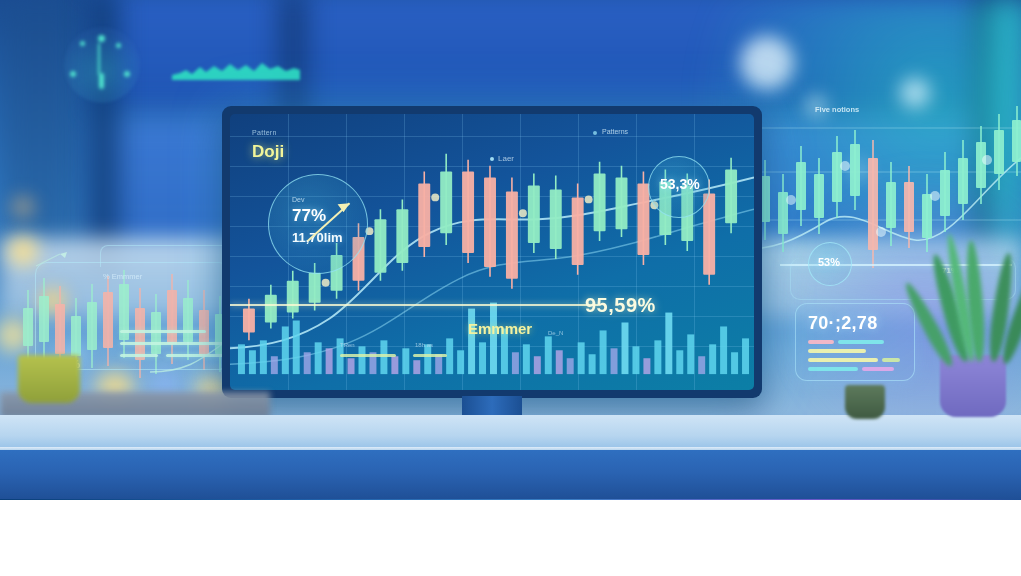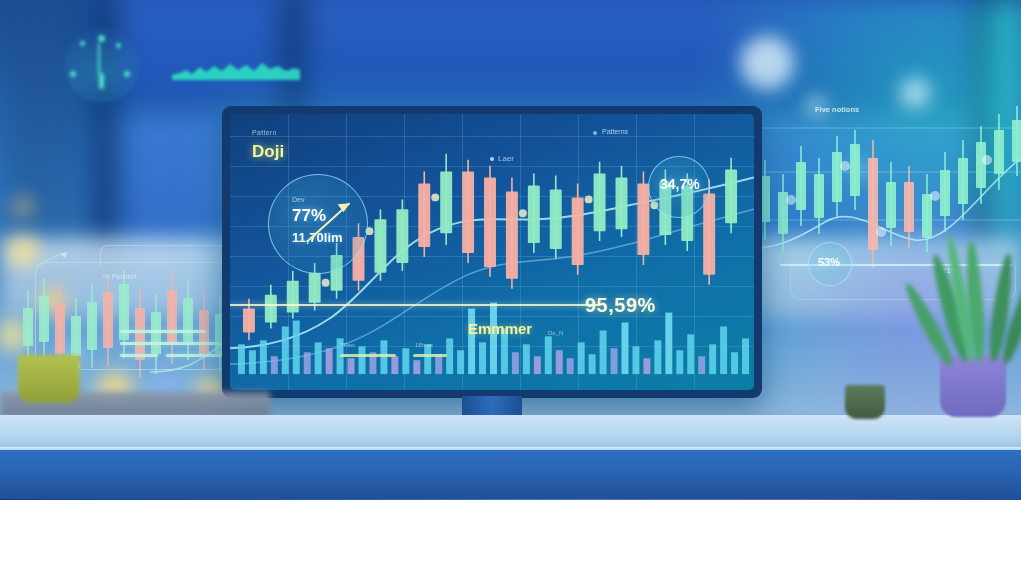--- a/index.html
+++ b/index.html
@@ -275,21 +275,21 @@
             <rect x="117" y="58" width="10" height="52" rx="1"></rect>
             <rect x="149" y="40" width="10" height="54" rx="1"></rect>
             <rect x="181" y="60" width="10" height="46" rx="1"></rect>
           </g>
         </g>
       </svg>
     </div>
 
     <div class="frame-left-top"></div>
     <div class="frame-left"></div>
-    <div class="lbl-perbert">% Perbert</div>
+    <div class="lbl-perbert">% Emmmer</div>
     <div class="lbl-20">20%</div>
     <div class="fl-line" style="left:120px; top:330px; width:86px;"></div>
     <div class="fl-line" style="left:120px; top:342px; width:106px;"></div>
     <div class="fl-line" style="left:120px; top:354px; width:38px;"></div>
     <div class="fl-line" style="left:166px; top:354px; width:60px;"></div>
     <svg class="overlay" style="left:0;top:0;width:1021px;height:500px;pointer-events:none;">
       <path d="M150 372 C 200 372, 210 348, 250 326" stroke="rgba(190,240,225,.75)" stroke-width="1.4" fill="none"></path>
       <path d="M36 266 L 60 254" stroke="rgba(190,240,225,.6)" stroke-width="1.3" fill="none"></path>
       <path d="M60 254 l 7 -2 l -2 6 z" fill="rgba(200,245,230,.8)"></path>
     </svg>
@@ -352,20 +352,30 @@
       </svg>
     </div>
     <div class="lbl-five">Five notions</div>
 
     <div class="frame-71"></div>
     <div class="line-53"></div>
     <div class="badge-53"></div>
     <div class="b53-txt">53%</div>
     <div class="lbl-71">71%</div>
 
+    <div class="hud hud-right">
+      <div class="hr-num">70·;2,78</div>
+      <div class="hr-bar" style="left:12px; top:36px; width:26px; background:#f0b8c8;"></div>
+      <div class="hr-bar" style="left:42px; top:36px; width:46px; background:#7fe4ea;"></div>
+      <div class="hr-bar" style="left:12px; top:45px; width:58px; background:#e9f0b0;"></div>
+      <div class="hr-bar" style="left:12px; top:54px; width:70px; background:#e9f0b0;"></div>
+      <div class="hr-bar" style="left:86px; top:54px; width:18px; background:#c9e6a8;"></div>
+      <div class="hr-bar" style="left:12px; top:63px; width:50px; background:#7fe4ea;"></div>
+      <div class="hr-bar" style="left:66px; top:63px; width:32px; background:#d9a8e8;"></div>
+    </div>
 
     <div class="monitor">
       <div class="screen">
 
         <div class="grid-h" style="top:22px;"></div>
           <div class="grid-h" style="top:52px;"></div>
         <div class="grid-h" style="top:82px;"></div>
           <div class="grid-h" style="top:112px;"></div>
         <div class="grid-h" style="top:142px;"></div>
           <div class="grid-h" style="top:172px;"></div>
@@ -525,21 +535,21 @@
         <div class="badge-circle badge-97"></div>
         <div class="bdg-txt b97-top">Dev</div>
         <div class="bdg-txt b97-main">77%</div>
         <div class="bdg-txt b97-sub">11,70lim</div>
         <svg class="overlay" viewBox="0 0 526 278" preserveAspectRatio="none">
           <path d="M78 128 L 120 90" stroke="#f4f0b4" stroke-width="2" fill="none"></path>
           <path d="M120 90 l -12 1 l 6 8 z" fill="#f4f0b4"></path>
         </svg>
 
         <div class="badge-circle badge-57"></div>
-        <div class="bdg-txt b57-txt">34,7%</div>
+        <div class="bdg-txt b57-txt">53,3%</div>
 
       </div>
     </div>
     <div class="stand-neck"></div>
     <div class="stand-base"></div>
 
     <div class="desk-shelf"></div>
     <div class="desk-top"></div>
     <div class="desk-edge"></div>
     <div class="desk-front"></div>

